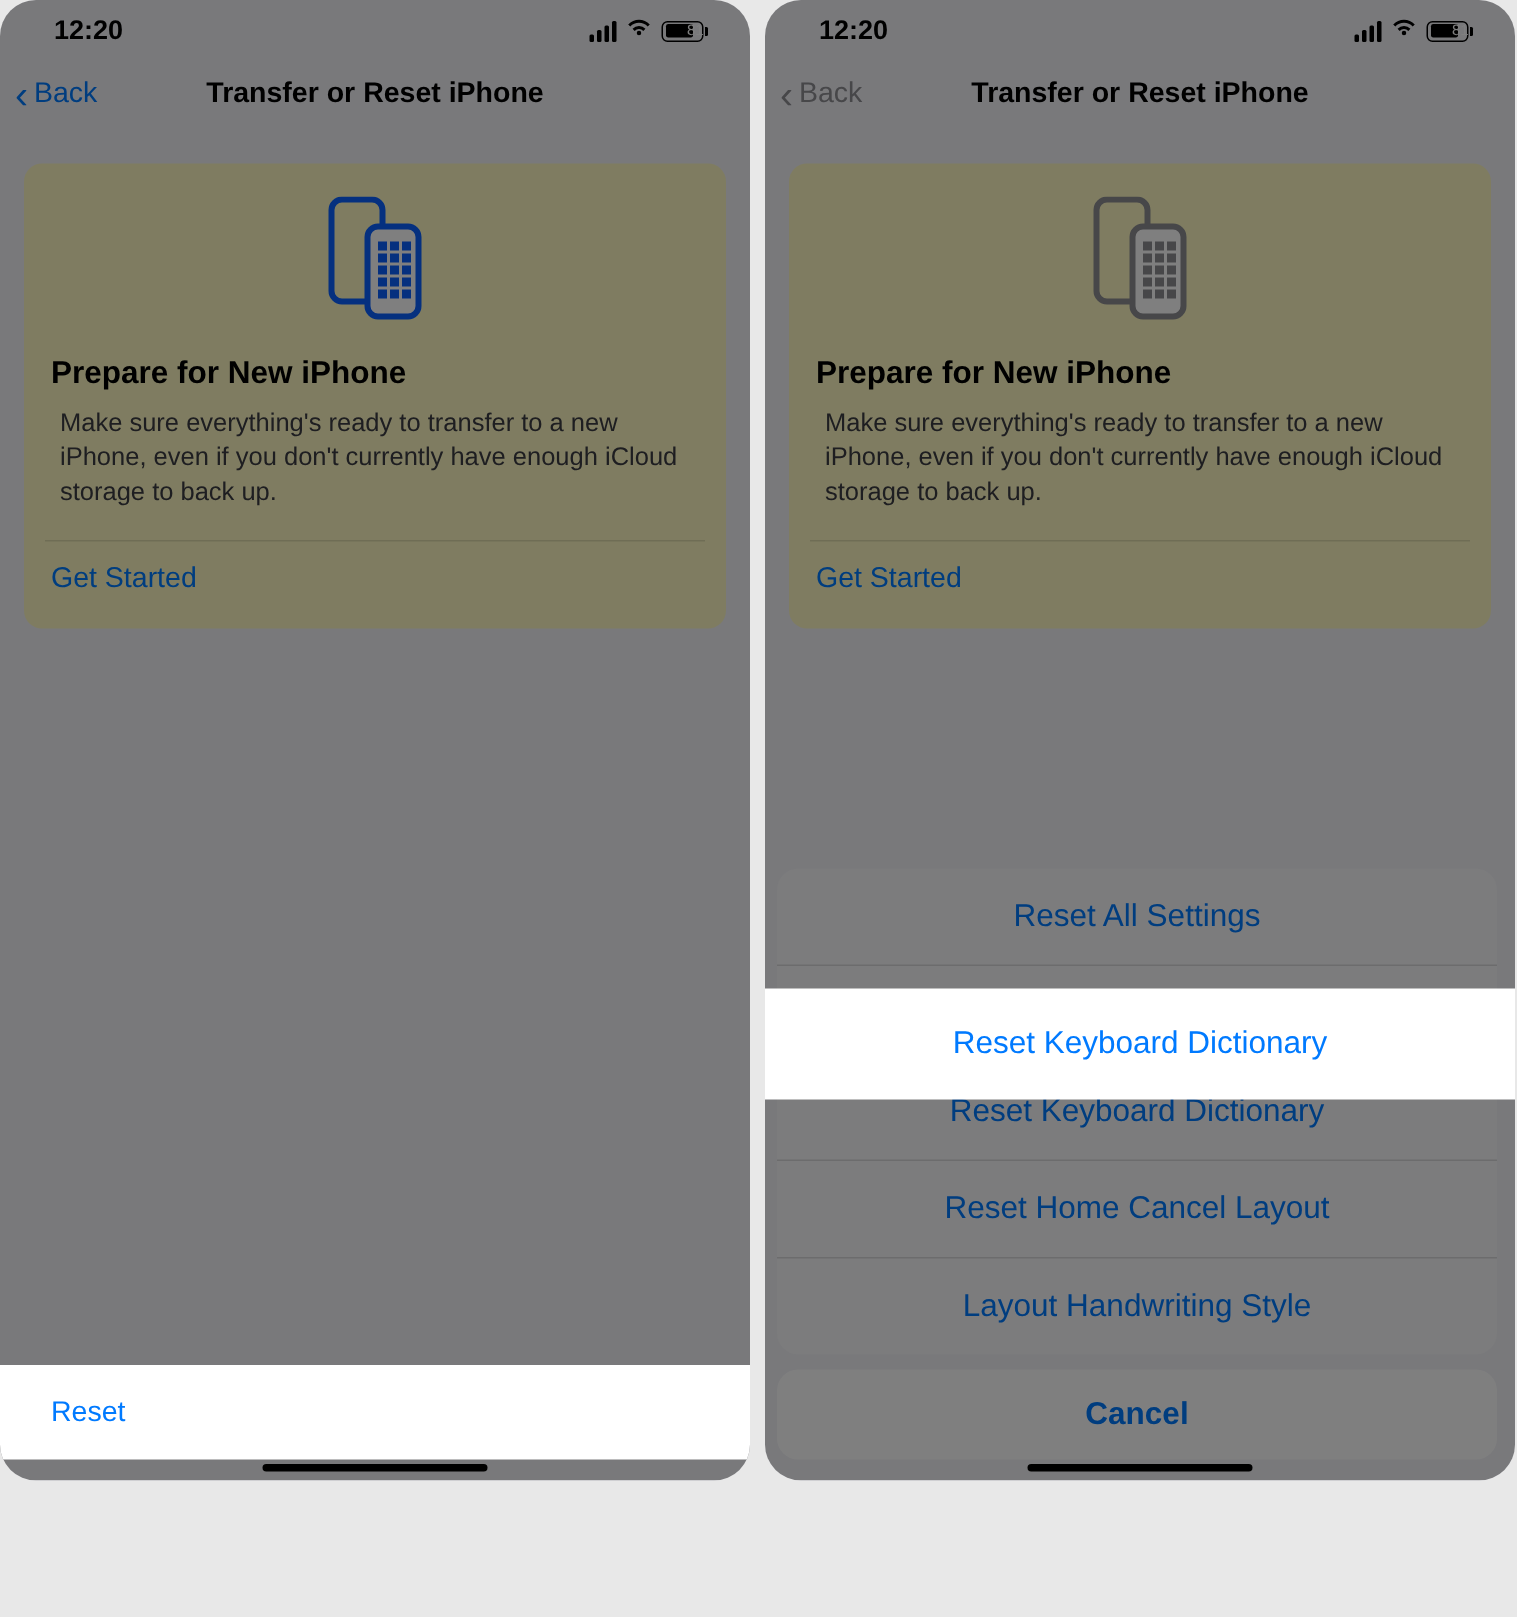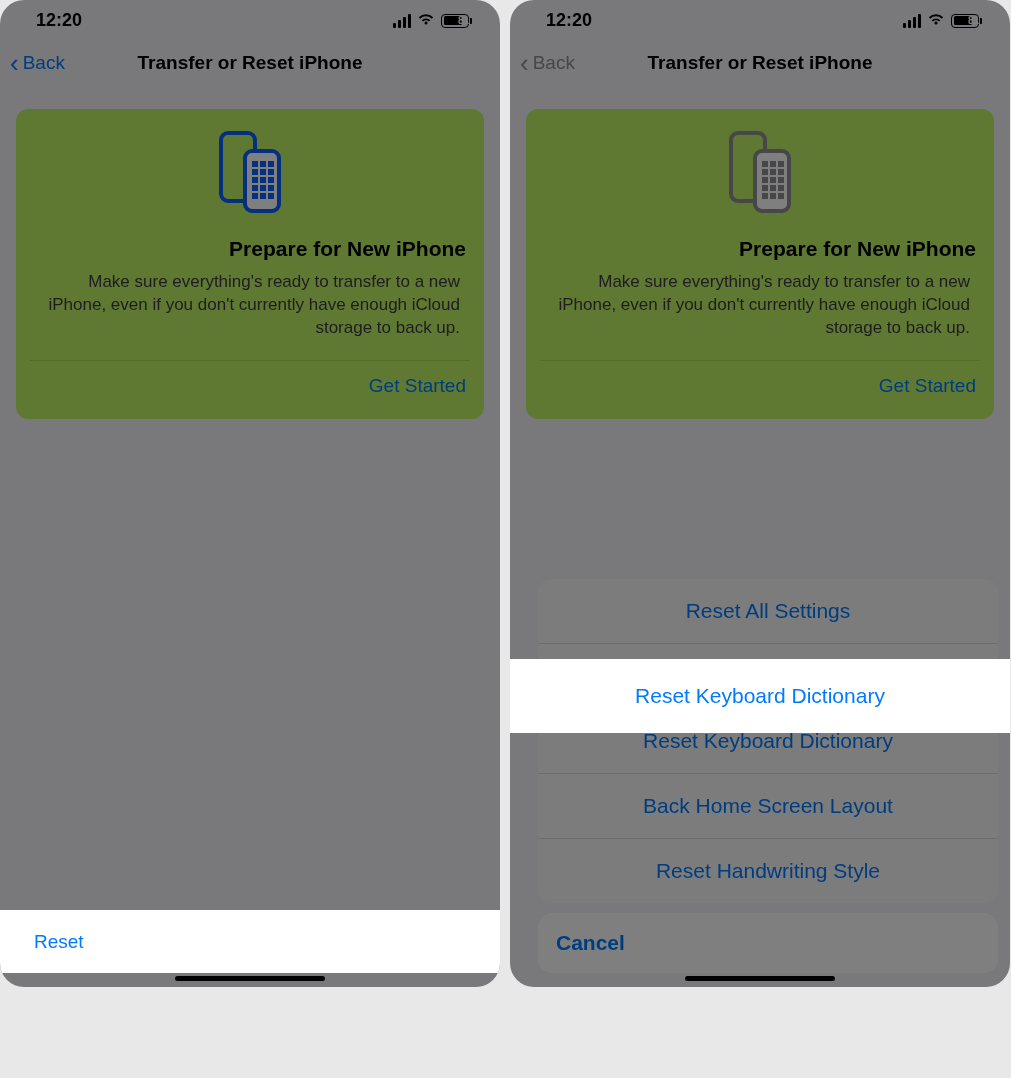--- a/index.html
+++ b/index.html
@@ -43,21 +43,21 @@
   .signal-bars span { width: 3.5px; background:#000; border-radius:1px; }
   .signal-bars span:nth-child(1){height:5px}
   .signal-bars span:nth-child(2){height:8px}
   .signal-bars span:nth-child(3){height:11px}
   .signal-bars span:nth-child(4){height:14px}
   .wifi-icon { font-size: 16px; }
   .battery { display:flex; align-items:center; }
   .battery-body { width:28px; height:14px; border:1.5px solid #000; border-radius:4px; position:relative; padding:1.5px; display:flex; align-items:center; }
   .battery-fill { background:#000; height:100%; border-radius:1.5px; }
   .battery-tip { width:2px; height:6px; background:#000; border-radius:0 1px 1px 0; margin-left:1px; }
-  .battery-text { position:absolute; left:16px; right:0; text-align:right; font-size:10px; font-weight:700; color:#fff; }
+  .battery-text { position:absolute; left:16px; right:0; text-align:right; font-size:10px; font-weight:400; color:#fff; }
 
   .nav-bar {
     display:flex;
     align-items:center;
     justify-content:center;
     height:52px;
     position:relative;
     z-index:10;
   }
   .back-button {
@@ -67,24 +67,24 @@
     align-items:center;
     gap:4px;
     color:#007aff;
     font-size:19px;
   }
   .back-chevron { font-size:26px; line-height:1; font-weight:300; }
   .nav-title { font-size:19px; font-weight:700; }
 
   .content { padding: 20px 16px; position:relative; z-index:10; }
   .card {
-    background:#bef264;
+    background:#fef9c3;
     border-radius:12px;
     padding:22px 18px;
-    text-align:right;
+    text-align:left;
   }
   .phones-icon { display:flex; justify-content:center; margin-bottom:20px; }
   .card-title { font-size:21px; font-weight:600; margin-bottom:10px; }
   .card-desc { font-size:17px; color:#3c3c43; line-height:1.35; padding:0 6px; }
   .card-divider { height:1px; background:rgba(0,0,0,0.12); margin:20px -4px 14px; }
   .get-started { color:#007aff; font-size:19px; }
 
   .bottom-list {
     position:absolute;
     bottom:20px;
@@ -113,42 +113,42 @@
     padding:0 34px;
     font-size:19px;
     color:#007aff;
   }
   .screen1-highlight { top:910px; height:63px; }
 
   
   .action-sheet {
     position:absolute;
     bottom:14px;
-    left:28px;
+    left:8px;
     right:12px;
     z-index:10;
   }
   .sheet-group {
     background:rgba(248,248,250,0.94);
     border-radius:14px;
     overflow:hidden;
     margin-bottom:10px;
   }
   .sheet-item {
     text-align:center;
     font-size:21px;
     color:#007aff;
     padding:20px 10px;
     border-bottom:1px solid rgba(0,0,0,0.12);
   }
   .sheet-item:last-child { border-bottom:none; }
   .cancel-btn {
     background:#fff;
     border-radius:14px;
-    text-align:left;
+    text-align:center;
     font-size:21px;
     font-weight:600;
     color:#007aff;
     padding:18px;
   }
   .screen2-highlight {
     position:absolute;
     left:0; right:0;
     top:659px;
     height:74px;
@@ -317,22 +317,22 @@
       <div class="card-divider"></div>
       <div class="get-started">Get Started</div>
     </div>
   </div>
 
   <div class="action-sheet">
     <div class="sheet-group">
       <div class="sheet-item">Reset All Settings</div>
       <div class="sheet-item">Reset Network Settings</div>
       <div class="sheet-item">Reset Keyboard Dictionary</div>
-      <div class="sheet-item">Back Home Screen Layout</div>
-      <div class="sheet-item">Reset Handwriting Style</div>
+      <div class="sheet-item">Reset Home Cancel Layout</div>
+      <div class="sheet-item">Layout Handwriting Style</div>
     </div>
     <div class="cancel-btn">Cancel</div>
   </div>
 
   <div class="screen2-highlight">Reset Keyboard Dictionary</div>
 
   <div class="home-indicator"></div>
 </div>
 
 </body></html>

